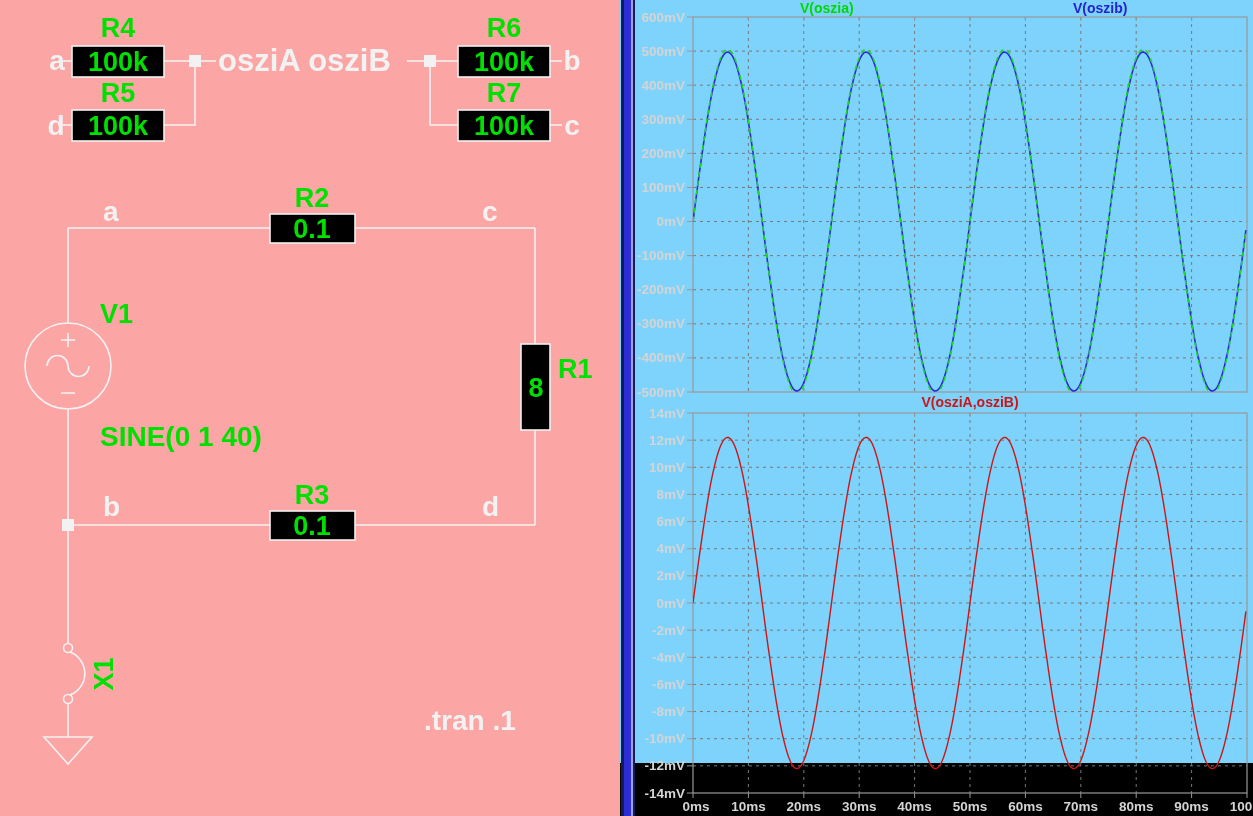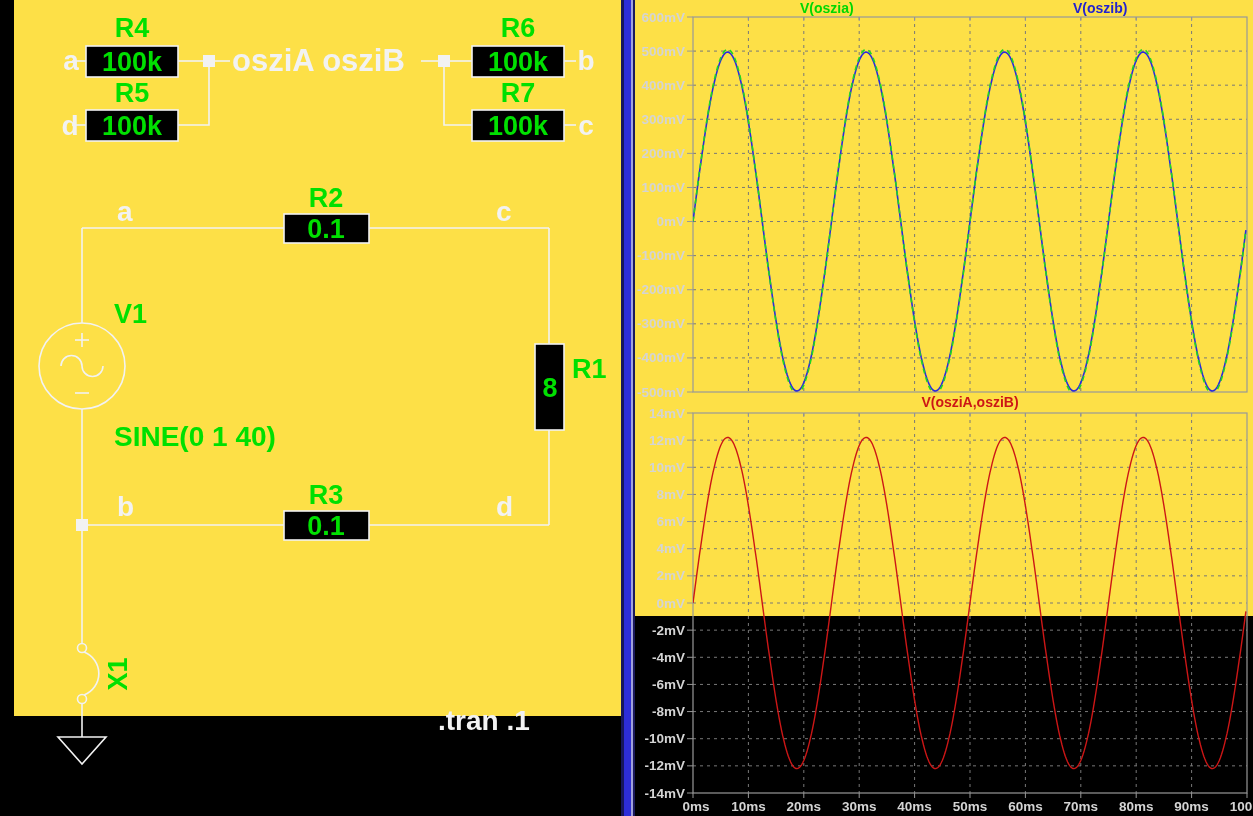--- a/index.html
+++ b/index.html
@@ -1,18 +1,18 @@
 <!DOCTYPE html>
 <html style="--green: #00e000; --wire: #f2f2f2;"><head>
 <meta charset="utf-8">
 <style>
   html,body{margin:0;padding:0;background:#000;width:1253px;height:816px;overflow:hidden;}
   body{font-family:"Liberation Sans", sans-serif; position:relative;}
-  #schematic-panel{position:absolute;left:0;top:0;width:620px;height:716px;background:#fde047;margin-left:14px;}
-  #plot-panel{position:absolute;left:620px;top:0;width:633px;height:616px;background:#fde047;}
+  #schematic-panel{position:absolute;left:0;top:0;width:620px;height:816px;background:#fca5a5;}
+  #plot-panel{position:absolute;left:620px;top:0;width:633px;height:763px;background:#7dd3fc;}
   svg{display:block;}
   .sch-green{fill:var(--green,#00e000);font-weight:bold;font-size:27px;font-family:"Liberation Sans",sans-serif;}
   .sch-green-big{fill:var(--green,#00e000);font-weight:bold;font-size:28px;font-family:"Liberation Sans",sans-serif;}
   .sch-white{fill:var(--wire,#f2f2f2);font-weight:bold;font-size:28px;font-family:"Liberation Sans",sans-serif;}
   .sch-white-big{fill:var(--wire,#f2f2f2);font-weight:bold;font-size:31px;font-family:"Liberation Sans",sans-serif;}
   .wire{stroke:var(--wire,#f2f2f2);stroke-width:1.6;fill:none;}
   .comp-box{stroke:var(--wire,#f2f2f2);stroke-width:1.6;fill:#000;}
   .node-sq{fill:var(--wire,#f2f2f2);}
   .legend-text{font-weight:bold;font-size:14px;font-family:"Liberation Sans",sans-serif;}
 </style>

